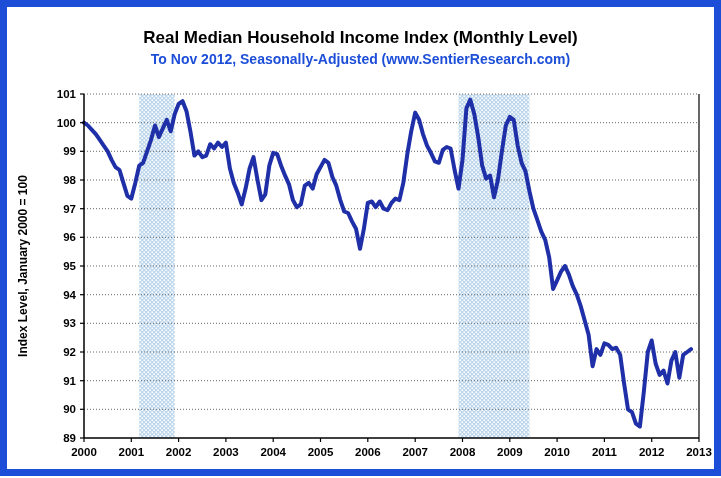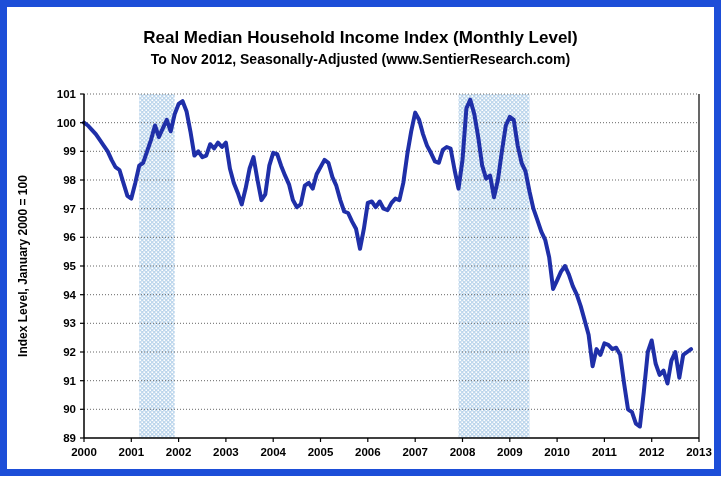--- a/index.html
+++ b/index.html
@@ -11,21 +11,21 @@
     border:7px solid #1d4ed8;
     font-family:"Liberation Sans",sans-serif;
     overflow:hidden;
   }
   .chart-title{
     position:absolute;top:21px;left:0;width:100%;
     text-align:center;font-size:17px;font-weight:bold;color:#000;
   }
   .chart-subtitle{
     position:absolute;top:44px;left:0;width:100%;
-    text-align:center;font-size:14px;font-weight:bold;color:#000000;
+    text-align:center;font-size:14px;font-weight:bold;color:#1d4ed8;
   }
   .y-axis-title{
     position:absolute;left:16px;top:259px;
     transform:translate(-50%,-50%) rotate(-90deg);
     font-size:12px;font-weight:bold;color:#000;white-space:nowrap;
   }
   svg.plot{position:absolute;left:0;top:0;}
   svg.plot text{
     font-family:"Liberation Sans",sans-serif;
     font-weight:bold;fill:#000;font-size:11.5px;

